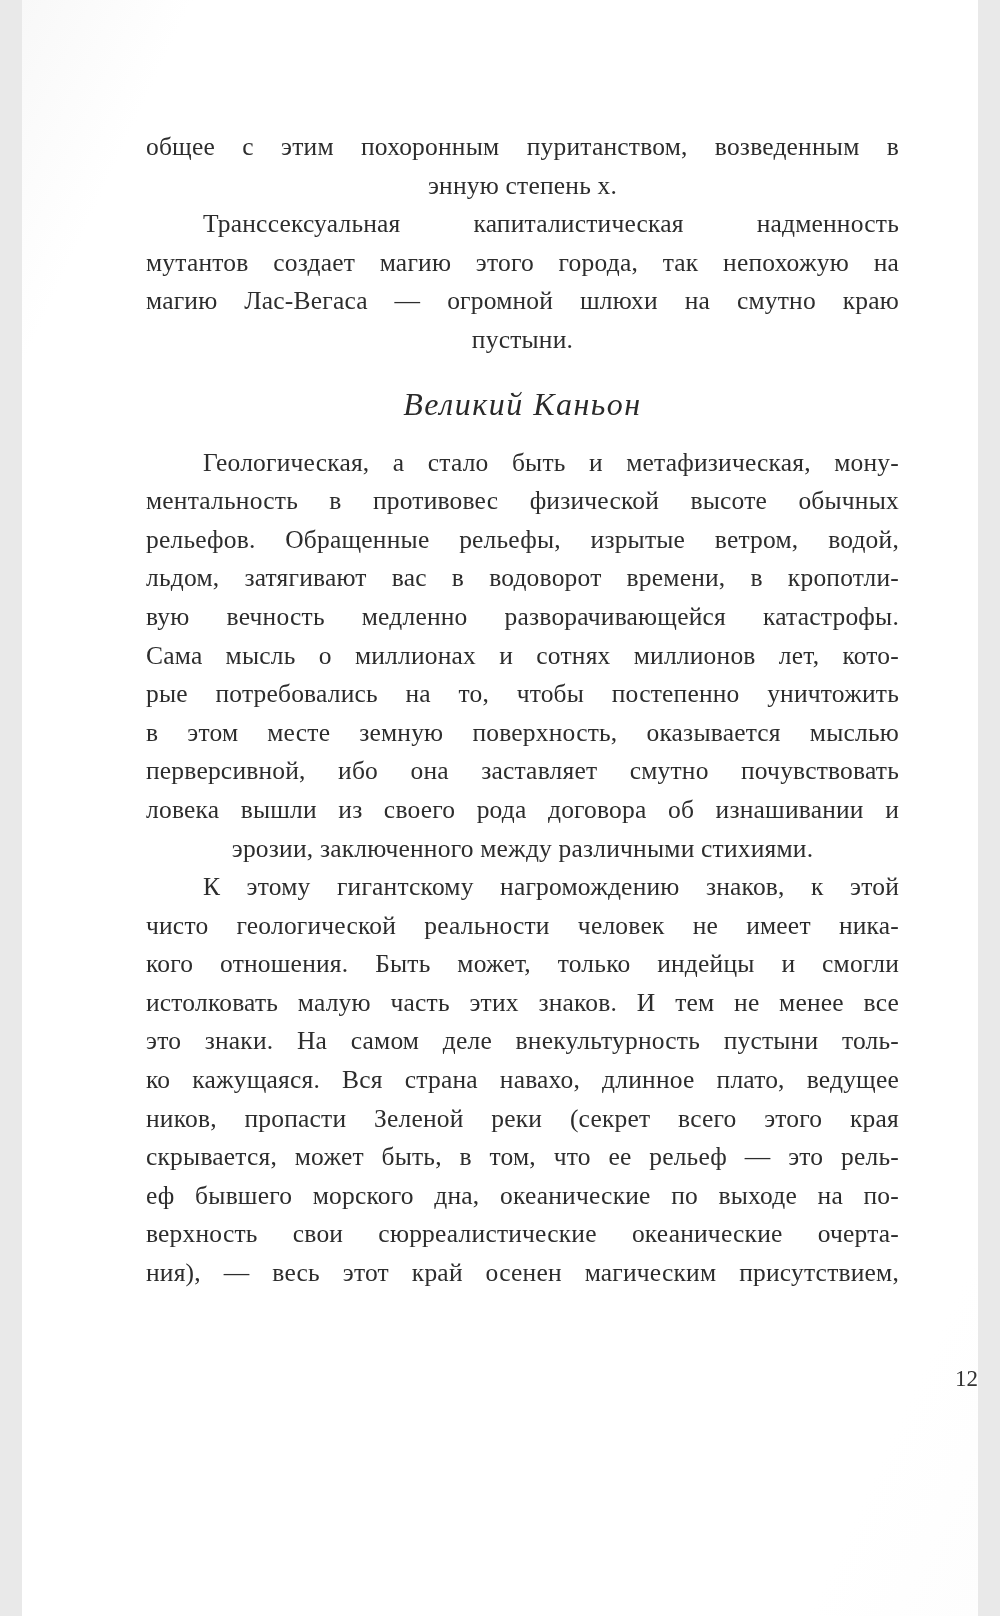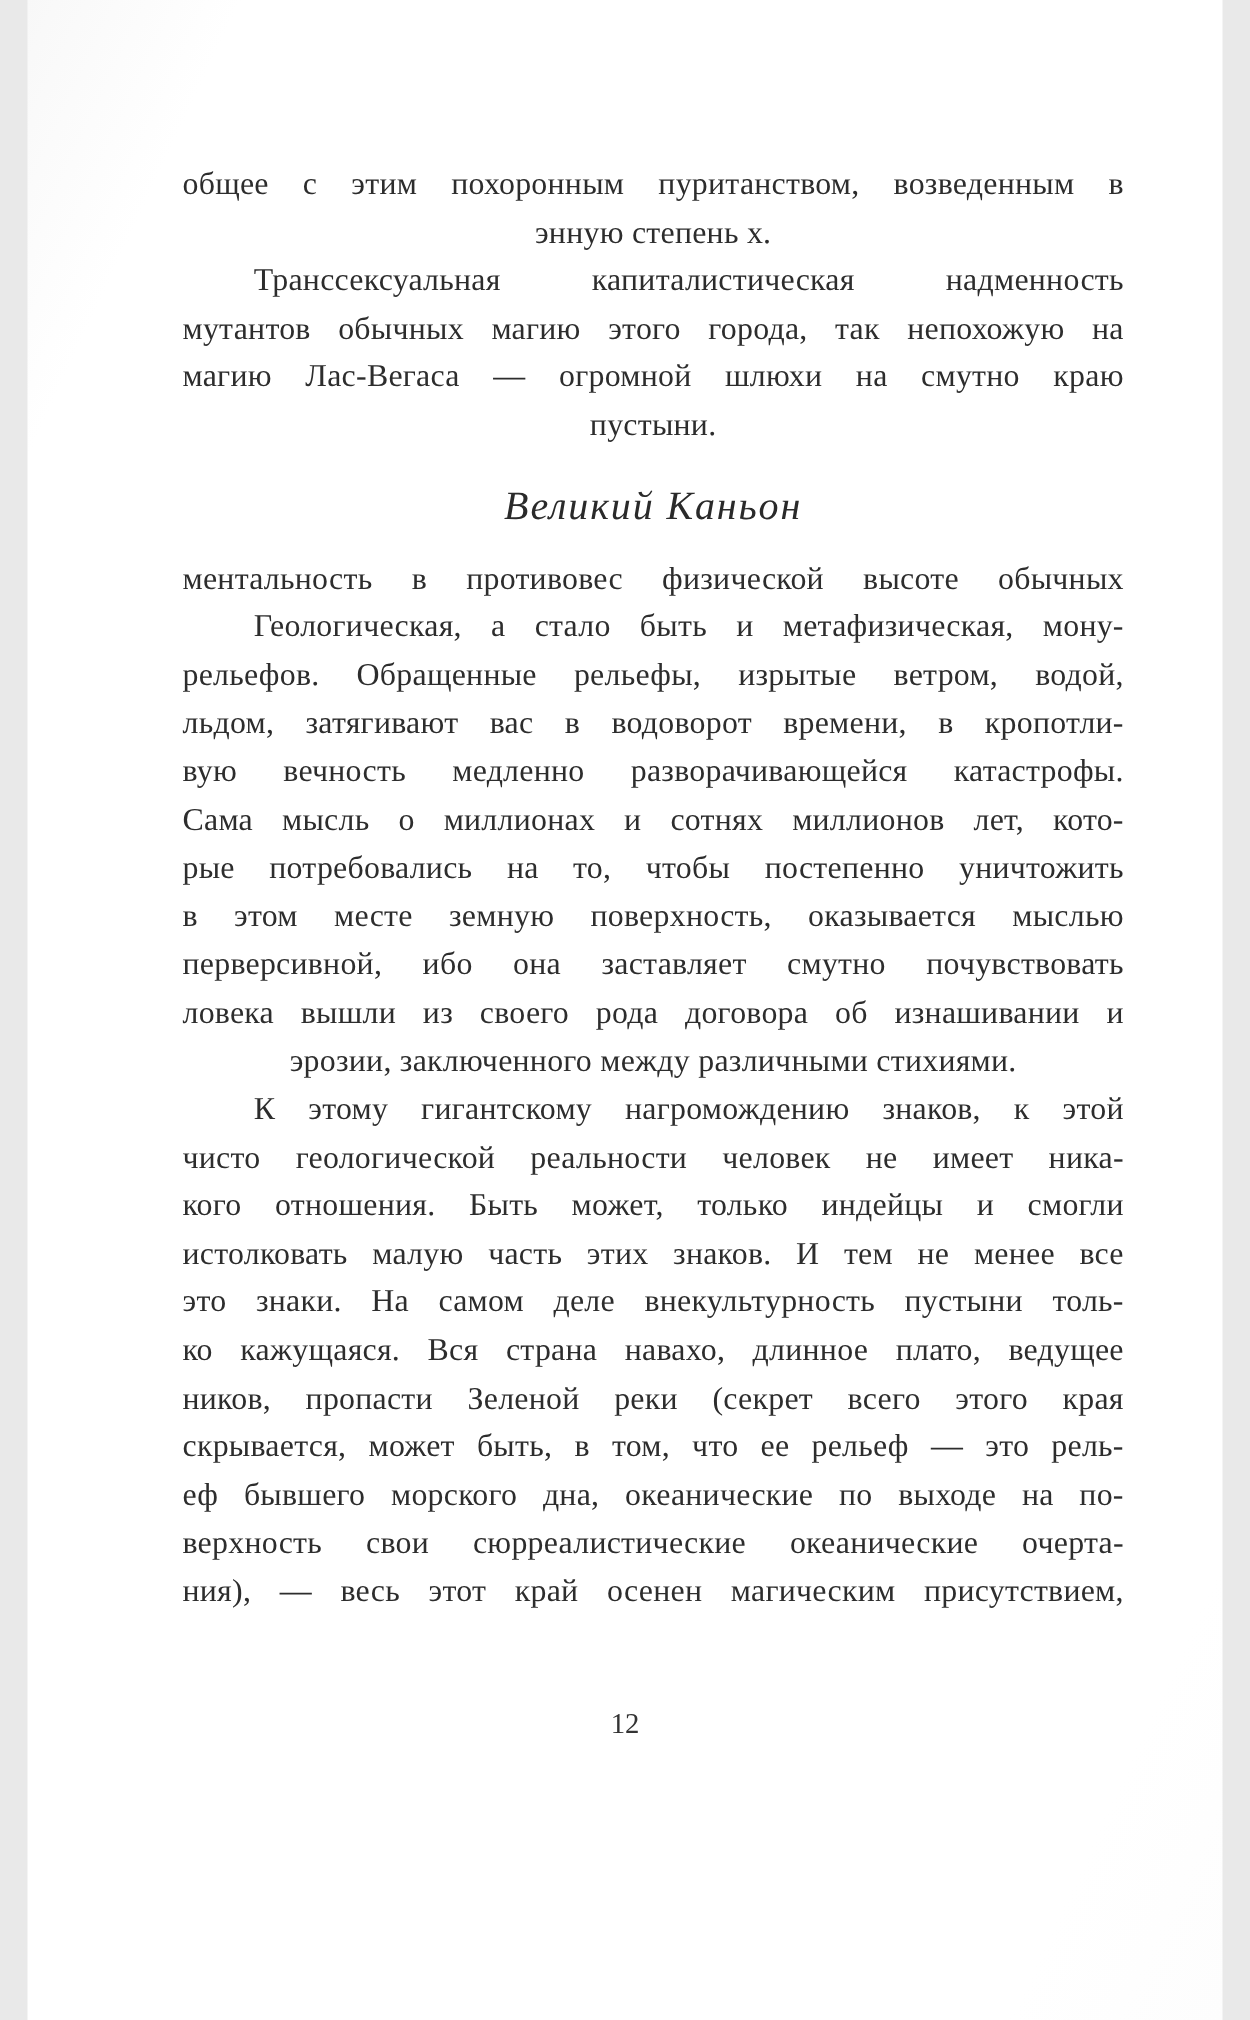--- a/index.html
+++ b/index.html
@@ -46,45 +46,45 @@
     line-height: 40px;
     margin: 24px 0 20px 0;
     letter-spacing: 1.5px;
     color: #2a2a2a;
   }
   .page-number {
     position: absolute;
     top: 1364px;
     left: 0;
     width: 100%;
-    text-align: center;
+    text-align: right;
     font-size: 23px;
     line-height: 30px;
     color: #333333;
   }
 </style>
 </head>
 <body>
 
 <div class="book-page">
   <div class="text-column">
       <div class="para">
         <div class="line j">общее с этим похоронным пуританством, возведенным в</div>
         <div class="line">энную степень x.</div>
       </div>
       <div class="para">
         <div class="line j indent">Транссексуальная капиталистическая надменность</div>
-        <div class="line j">мутантов обычных магию этого города, так непохожую на</div>
+        <div class="line j">мутантов создает магию этого города, так непохожую на</div>
         <div class="line j">магию Лас-Вегаса — огромной шлюхи на смутно краю</div>
         <div class="line">пустыни.</div>
       </div>
       <div class="heading">Великий Каньон</div>
       <div class="para">
+        <div class="line j indent">Геологическая, а стало быть и метафизическая, мону-</div>
         <div class="line j">ментальность в противовес физической высоте обычных</div>
-        <div class="line j indent">Геологическая, а стало быть и метафизическая, мону-</div>
         <div class="line j">рельефов. Обращенные рельефы, изрытые ветром, водой,</div>
         <div class="line j">льдом, затягивают вас в водоворот времени, в кропотли-</div>
         <div class="line j">вую вечность медленно разворачивающейся катастрофы.</div>
         <div class="line j">Сама мысль о миллионах и сотнях миллионов лет, кото-</div>
         <div class="line j">рые потребовались на то, чтобы постепенно уничтожить</div>
         <div class="line j">в этом месте земную поверхность, оказывается мыслью</div>
         <div class="line j">перверсивной, ибо она заставляет смутно почувствовать</div>
         <div class="line j">ловека вышли из своего рода договора об изнашивании и</div>
         <div class="line">эрозии, заключенного между различными стихиями.</div>
       </div>

